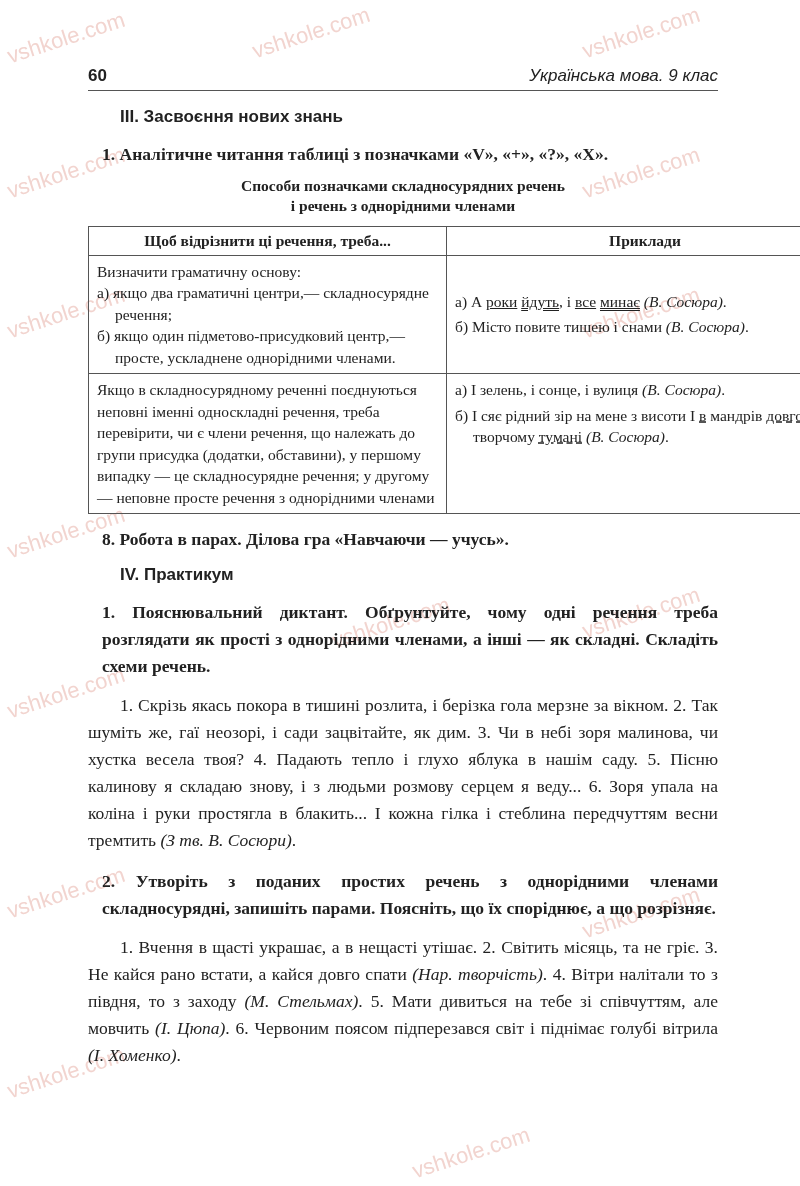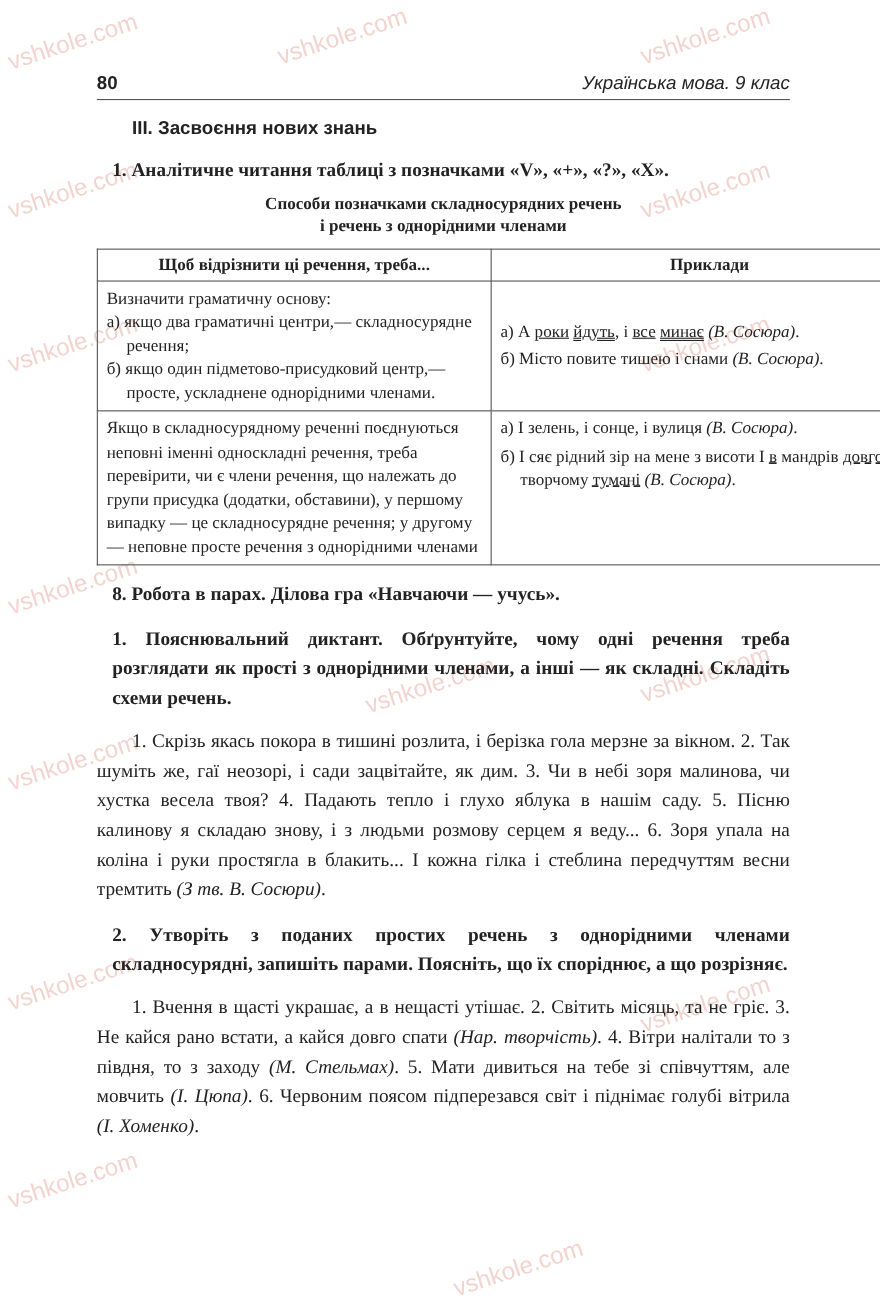--- a/index.html
+++ b/index.html
@@ -41,21 +41,21 @@
   <span class="wm" style="left:580px;top:600px">vshkole.com</span>
   <span class="wm" style="left:5px;top:680px">vshkole.com</span>
   <span class="wm" style="left:5px;top:880px">vshkole.com</span>
   <span class="wm" style="left:580px;top:900px">vshkole.com</span>
   <span class="wm" style="left:5px;top:1060px">vshkole.com</span>
   <span class="wm" style="left:410px;top:1140px">vshkole.com</span>
 </div>
 
 <div class="page">
   <div class="header">
-    <span class="pnum">80</span>
+    <span class="pnum">60</span>
     <span class="ptitle">Українська мова. 9 клас</span>
   </div>
 
   <div class="sec">III. Засвоєння нових знань</div>
   <div class="task">1. Аналітичне читання таблиці з позначками «V», «+», «?», «X».</div>
   <div class="ttl">
     <div>Способи позначками складносурядних речень</div>
     <div>і речень з однорідними членами</div>
   </div>
 
@@ -81,18 +81,19 @@
       <td>
         <div class="ind"><span>а) І зелень, і сонце, і вулиця </span><i>(В. Сосюра)</i>.</div>
         <div class="ind" style="margin-top:4px"><span>б) І сяє рідний зір на мене з висоти І </span><span class="ud">в</span><span> мандрів </span><span class="ud">довго</span><span>, і </span><span class="ud">в</span><span> творчому </span><span class="ud">тумані</span> <i>(В. Сосюра)</i>.</div>
       </td>
     </tr>
   </tbody>
     </table>
 
   <div class="task" style="margin-top:12px">8. Робота в парах. Ділова гра «Навчаючи — учусь».</div>
 
+  <div class="sec" style="margin-top:12px">IV. Практикум</div>
   <div class="task" style="text-align:justify">1. Пояснювальний диктант. Обґрунтуйте, чому одні речення треба розглядати як прості з однорідними членами, а інші — як складні. Складіть схеми речень.</div>
   <div class="para"><span>1. Скрізь якась покора в тишині розлита, і берізка гола мерзне за вікном. 2. Так шуміть же, гаї неозорі, і сади зацвітайте, як дим. 3. Чи в небі зоря малинова, чи хустка весела твоя? 4. Падають тепло і глухо яблука в нашім саду. 5. Пісню калинову я складаю знову, і з людьми розмову серцем я веду... 6. Зоря упала на коліна і руки простягла в блакить... І кожна гілка і стеблина передчуттям весни тремтить </span><i>(З тв. В. Сосюри)</i>.</div>
 
   <div class="task" style="text-align:justify;margin-top:14px">2. Утворіть з поданих простих речень з однорідними членами складносурядні, запишіть парами. Поясніть, що їх споріднює, а що розрізняє.</div>
   <div class="para"><span>1. Вчення в щасті украшає, а в нещасті утішає. 2. Світить місяць, та не гріє. 3. Не кайся рано встати, а кайся довго спати </span><i>(Нар. творчість)</i><span>. 4. Вітри налітали то з півдня, то з заходу </span><i>(М. Стельмах)</i><span>. 5. Мати дивиться на тебе зі співчуттям, але мовчить </span><i>(І. Цюпа)</i><span>. 6. Червоним поясом підперезався світ і піднімає голубі вітрила </span><i>(І. Хоменко)</i><span>.</span></div>
 </div>
 
 </body></html>

